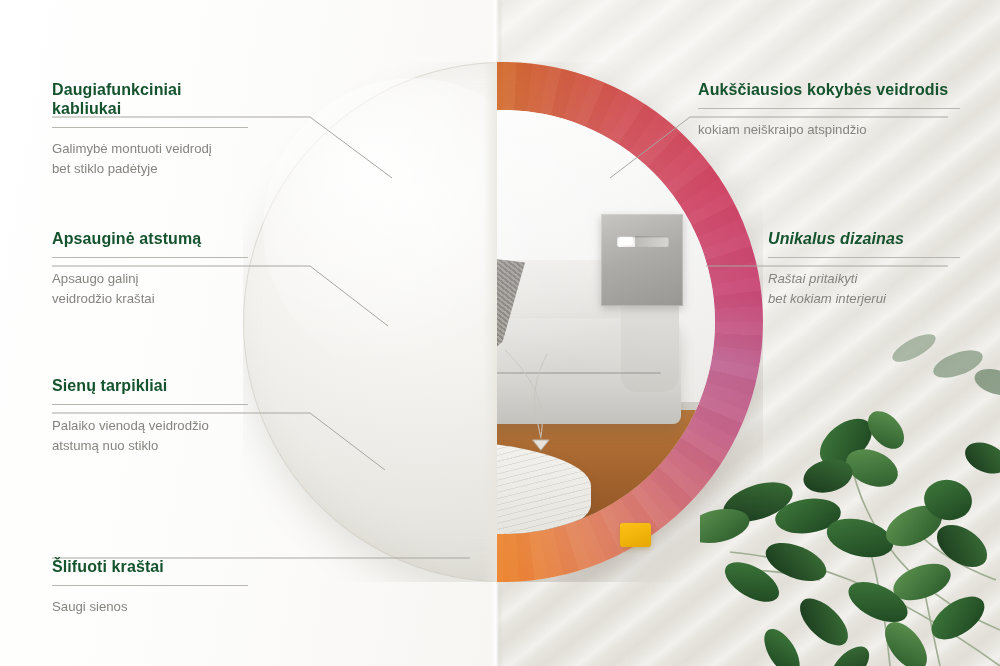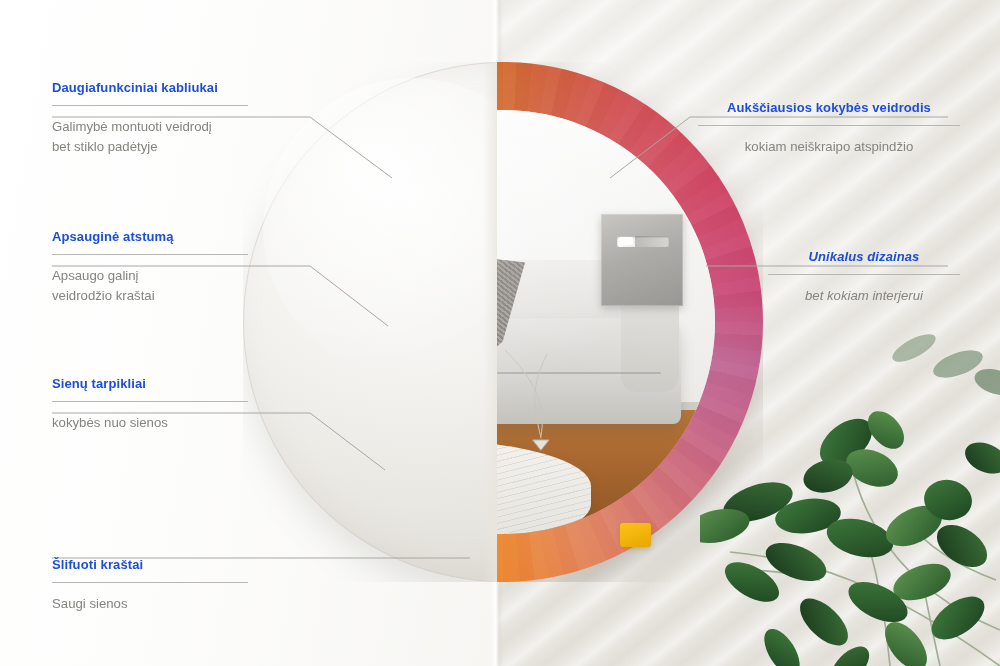--- a/index.html
+++ b/index.html
@@ -129,25 +129,25 @@
   .hook-slot:after{content:"";position:absolute;left:2px;top:1px;width:14px;height:8px;background:#fff;border-radius:2px;}
   .spacer{position:absolute;left:377px;top:461px;width:31px;height:24px;border-radius:3px;
     background:linear-gradient(160deg,#fcc216 0%,#f2b50c 50%,#e5a600 100%);
     box-shadow:0 2px 5px rgba(140,110,10,.30);}
 
   
   .lines{position:absolute;left:0;top:0;width:1000px;height:666px;pointer-events:none;}
 
   
   .callout{position:absolute;}
-  .callout .title{font-size:13px;font-weight:700;color:#1d4ed8;letter-spacing:.1px;line-height:1.2;}
+  .callout .title{font-size:16px;font-weight:700;color:#14532d;letter-spacing:.1px;line-height:1.2;}
   .callout .rule{height:1px;background:#b9b7b1;margin:9px 0 11px 0;}
   .callout .desc{font-size:13.2px;color:#86847f;line-height:1.52;font-weight:400;}
   .left-callout{text-align:left;}
-  .right-callout{text-align:center;margin-top:20px;}
+  .right-callout{text-align:left;}
 
   .c1{left:52px;top:80px;width:196px;}
   .c2{left:52px;top:229px;width:196px;}
   .c3{left:52px;top:376px;width:196px;}
   .c4{left:52px;top:521px;width:196px;margin-top:36px;}
   .c5{right:40px;top:80px;width:262px;}
   .c6{right:40px;top:229px;width:192px;font-style:italic;}
 
   
   #plant{position:absolute;left:700px;top:330px;width:300px;height:336px;}
@@ -242,38 +242,40 @@
   <div class="callout left-callout c2">
     <div class="title">Apsauginė atstumą</div>
     <div class="rule"></div>
     <div class="desc">Apsaugo galinį</div>
     <div class="desc">veidrodžio kraštai</div>
   </div>
 
   <div class="callout left-callout c3">
     <div class="title">Sienų tarpikliai</div>
     <div class="rule"></div>
-    <div class="desc">kokybės nuo sienos</div>
+    <div class="desc">Palaiko vienodą veidrodžio</div>
+    <div class="desc">atstumą nuo stiklo</div>
   </div>
 
   <div class="callout left-callout c4">
     <div class="title">Šlifuoti kraštai</div>
     <div class="rule"></div>
     <div class="desc">Saugi sienos</div>
   </div>
 
   <div class="callout right-callout c5">
     <div class="title">Aukščiausios kokybės veidrodis</div>
     <div class="rule"></div>
     <div class="desc">kokiam neiškraipo atspindžio</div>
   </div>
 
   <div class="callout right-callout c6">
     <div class="title">Unikalus dizainas</div>
     <div class="rule"></div>
+    <div class="desc">Raštai pritaikyti</div>
     <div class="desc">bet kokiam interjerui</div>
   </div>
 
   <svg id="plant" viewBox="0 0 300 336">
     <defs>
       <linearGradient id="lf1" x1="0" y1="0" x2="1" y2="1">
         <stop offset="0" stop-color="#3f7a3c"></stop>
           <stop offset="1" stop-color="#1d4420"></stop>
       </linearGradient>
       <linearGradient id="lf2" x1="0" y1="0" x2="1" y2="1">

